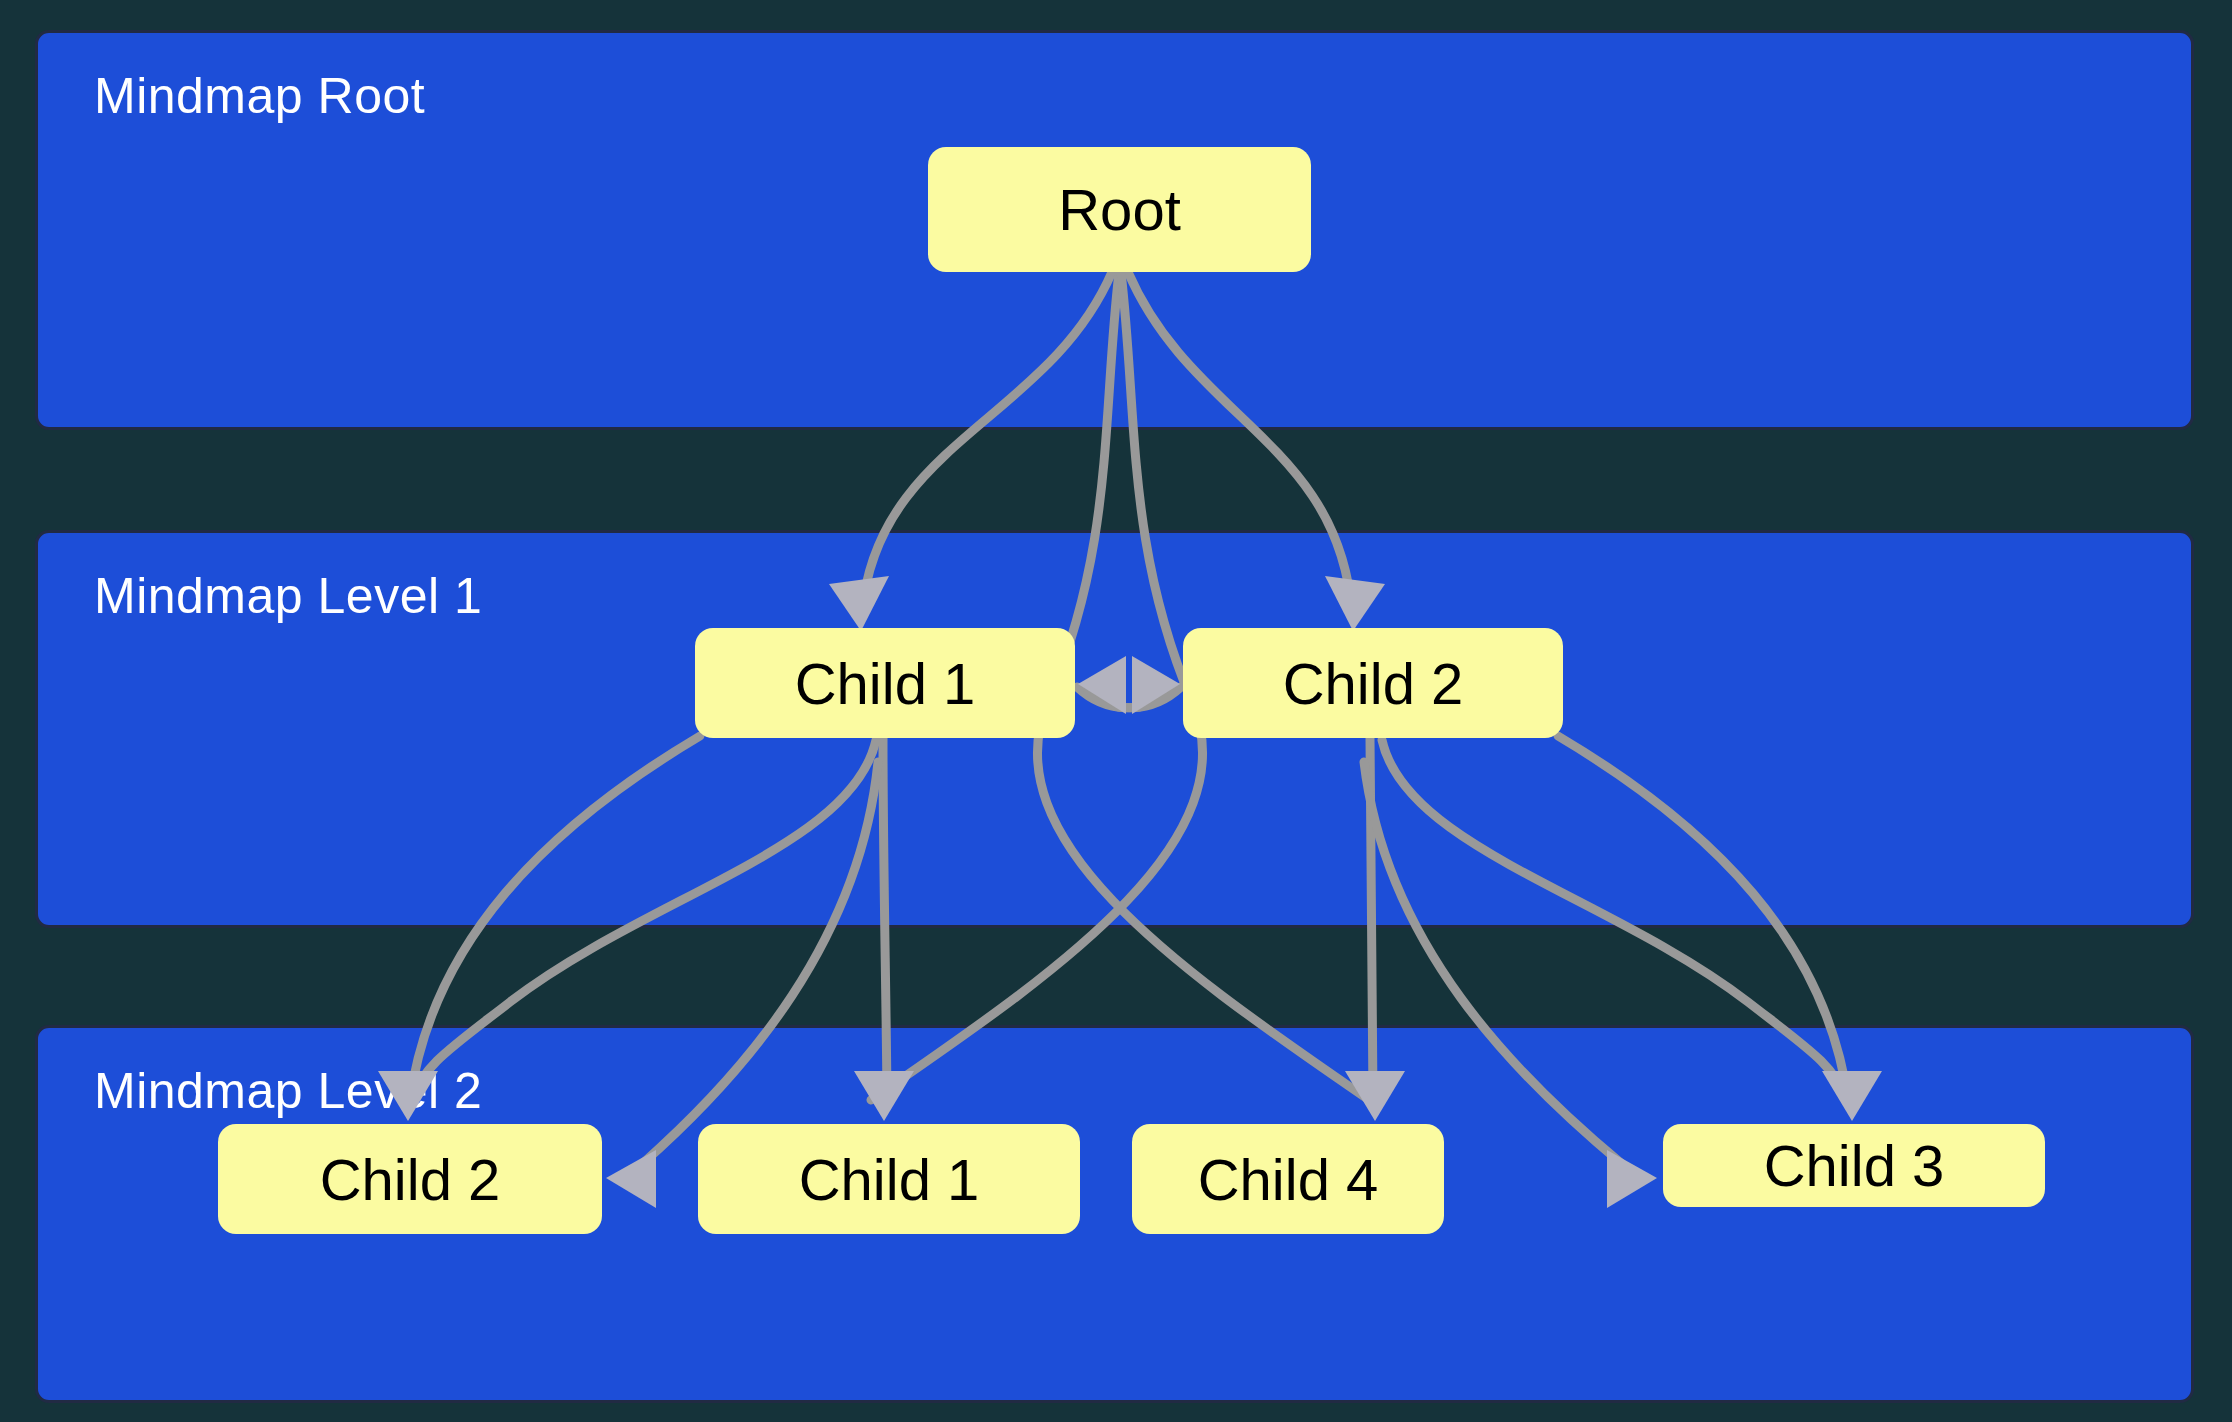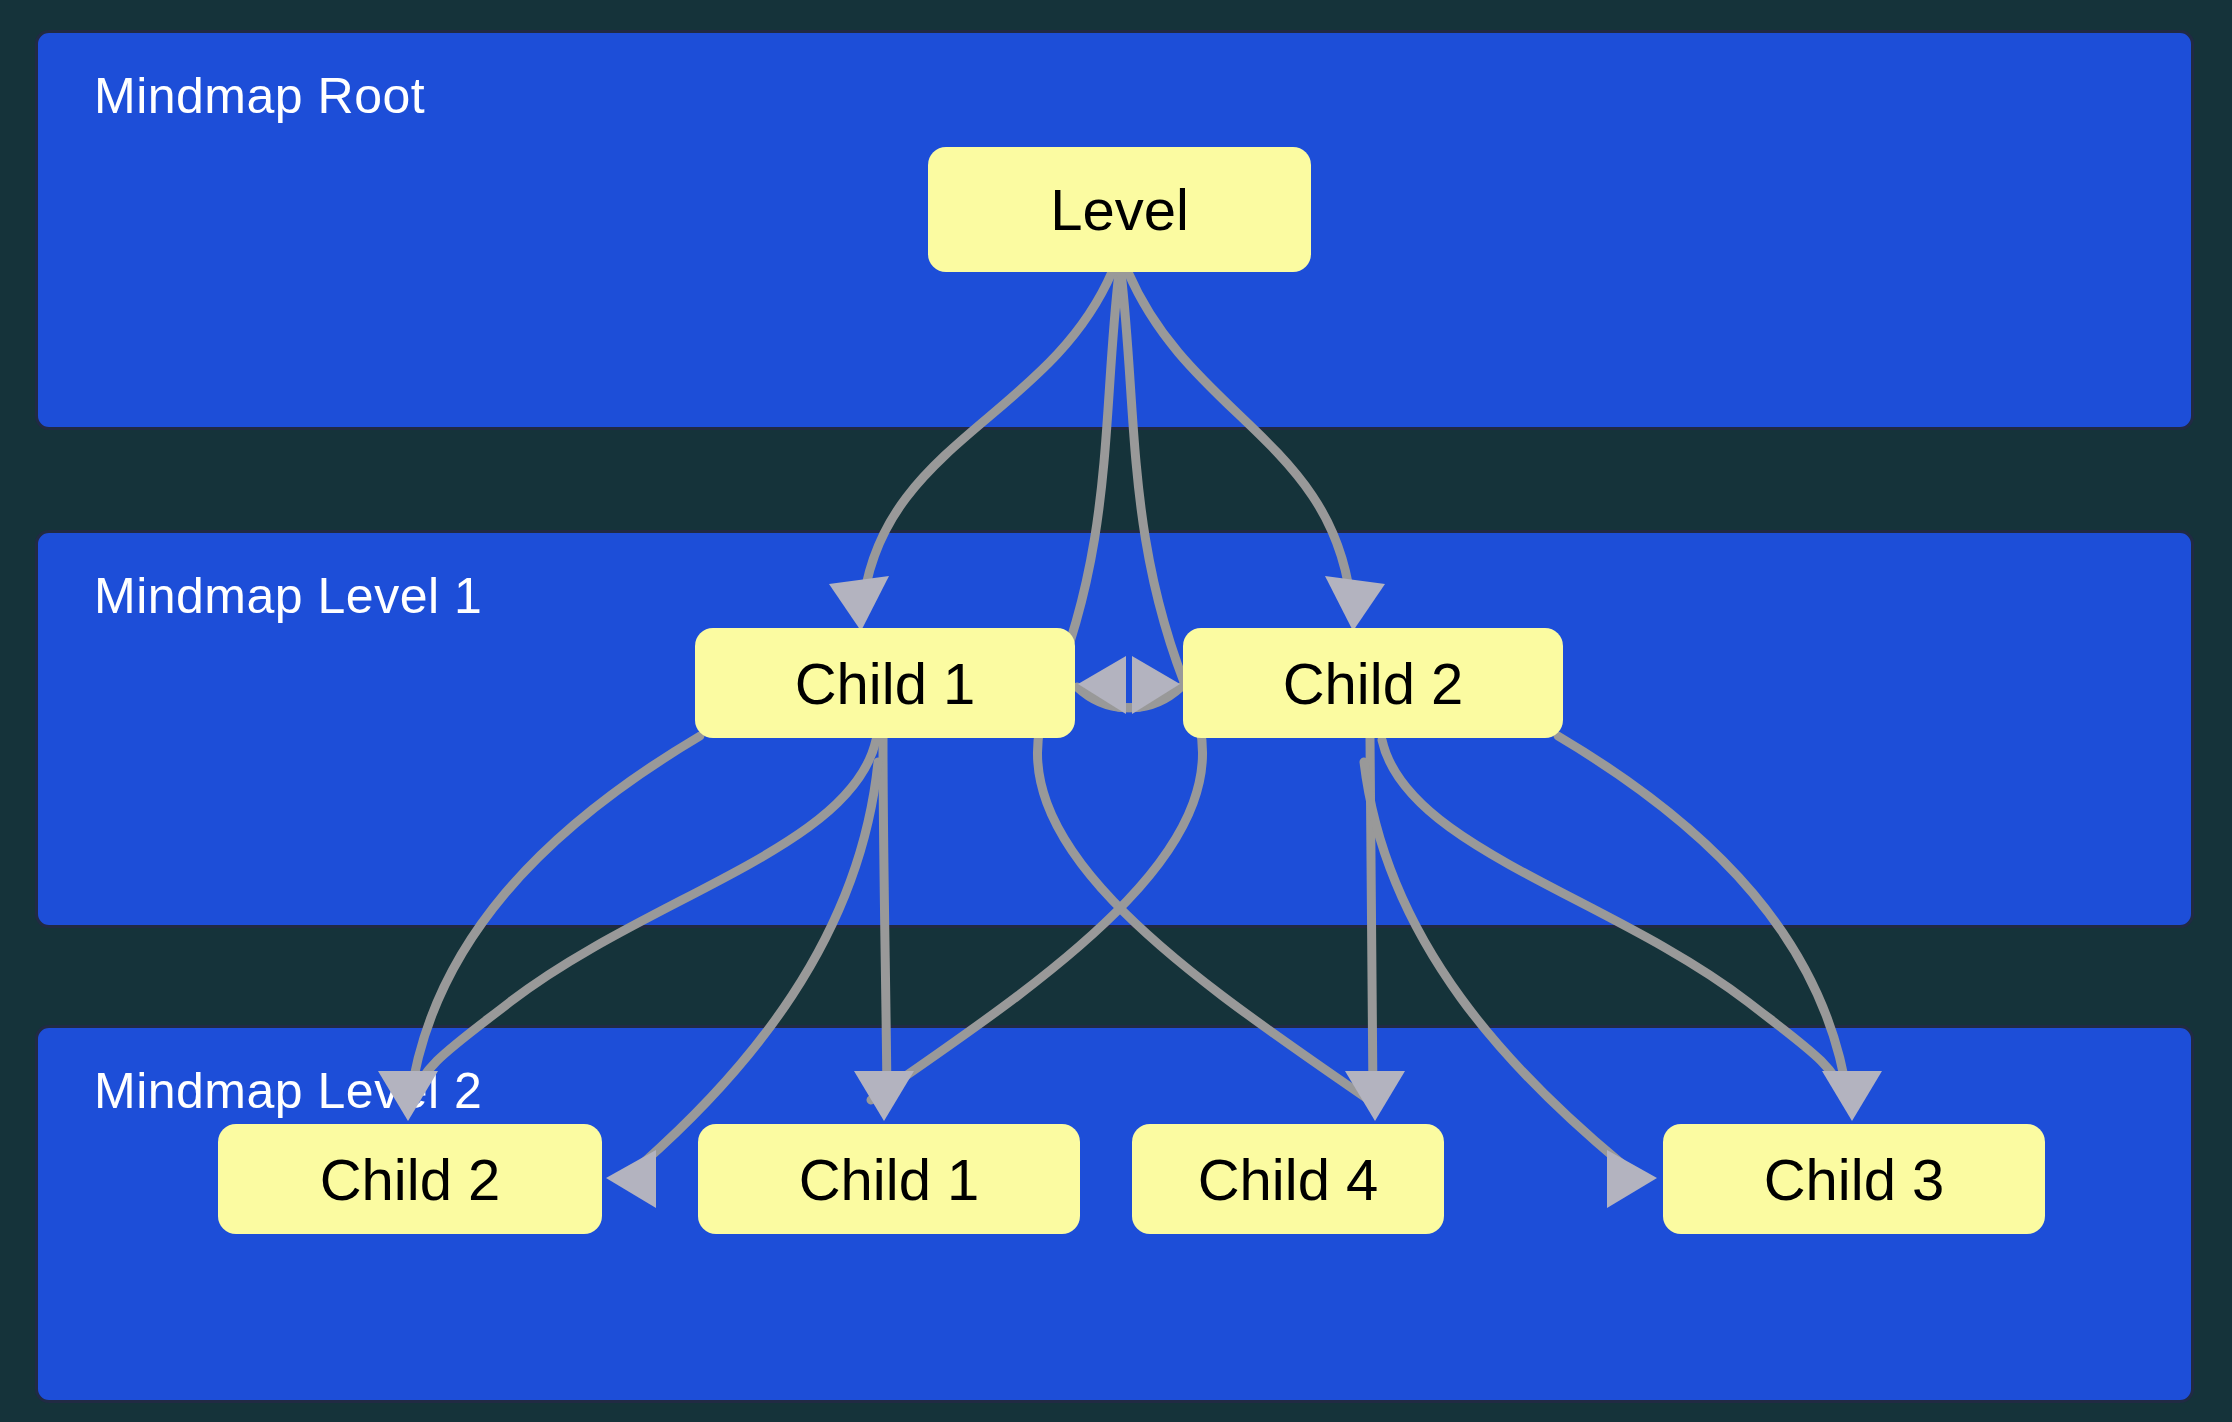--- a/index.html
+++ b/index.html
@@ -53,21 +53,21 @@
     color:#000000;
     font-size:58px;
     white-space:nowrap;
   }
   #node-root   {left:928px; top:147px; width:383px; height:125px;}
   #node-c1-l1  {left:695px; top:628px; width:380px; height:110px;}
   #node-c2-l1  {left:1183px;top:628px; width:380px; height:110px;}
   #node-c2-l2  {left:218px; top:1124px;width:384px; height:110px;}
   #node-c1-l2  {left:698px; top:1124px;width:382px; height:110px;}
   #node-c4-l2  {left:1132px;top:1124px;width:312px; height:110px;}
-  #node-c3-l2  {left:1663px;top:1124px;width:382px; height:110px;}
+  #node-c3-l2  {left:1663px;top:1124px;width:382px; height:83px;}
 </style>
 </head>
 <body>
 
 <div id="stage">
 
   <div class="band" id="band-root">
     <div class="band-label">Mindmap Root</div>
   </div>
   <div class="band" id="band-level1">
@@ -104,21 +104,21 @@
     <path class="arrowhead" d="M 884 1121 L 854 1071 L 914 1071 Z"></path>
     <path class="arrowhead" d="M 1375 1121 L 1345 1071 L 1405 1071 Z"></path>
     <path class="arrowhead" d="M 1852 1121 L 1822 1071 L 1882 1071 Z"></path>
     <path class="arrowhead" d="M 1180 684 L 1132 656 L 1132 714 Z"></path>
     <path class="arrowhead" d="M 1078 684 L 1126 656 L 1126 714 Z"></path>
     <path class="arrowhead" d="M 606 1178 L 656 1150 L 656 1208 Z"></path>
     <path class="arrowhead" d="M 1657 1178 L 1607 1150 L 1607 1208 Z"></path>
   </svg>
 
   <div class="node" id="node-root">
-    <span>Level</span>
+    <span>Root</span>
   </div>
   <div class="node" id="node-c1-l1">
     <span>Child 1</span>
   </div>
   <div class="node" id="node-c2-l1">
     <span>Child 2</span>
   </div>
   <div class="node" id="node-c2-l2">
     <span>Child 2</span>
   </div>

